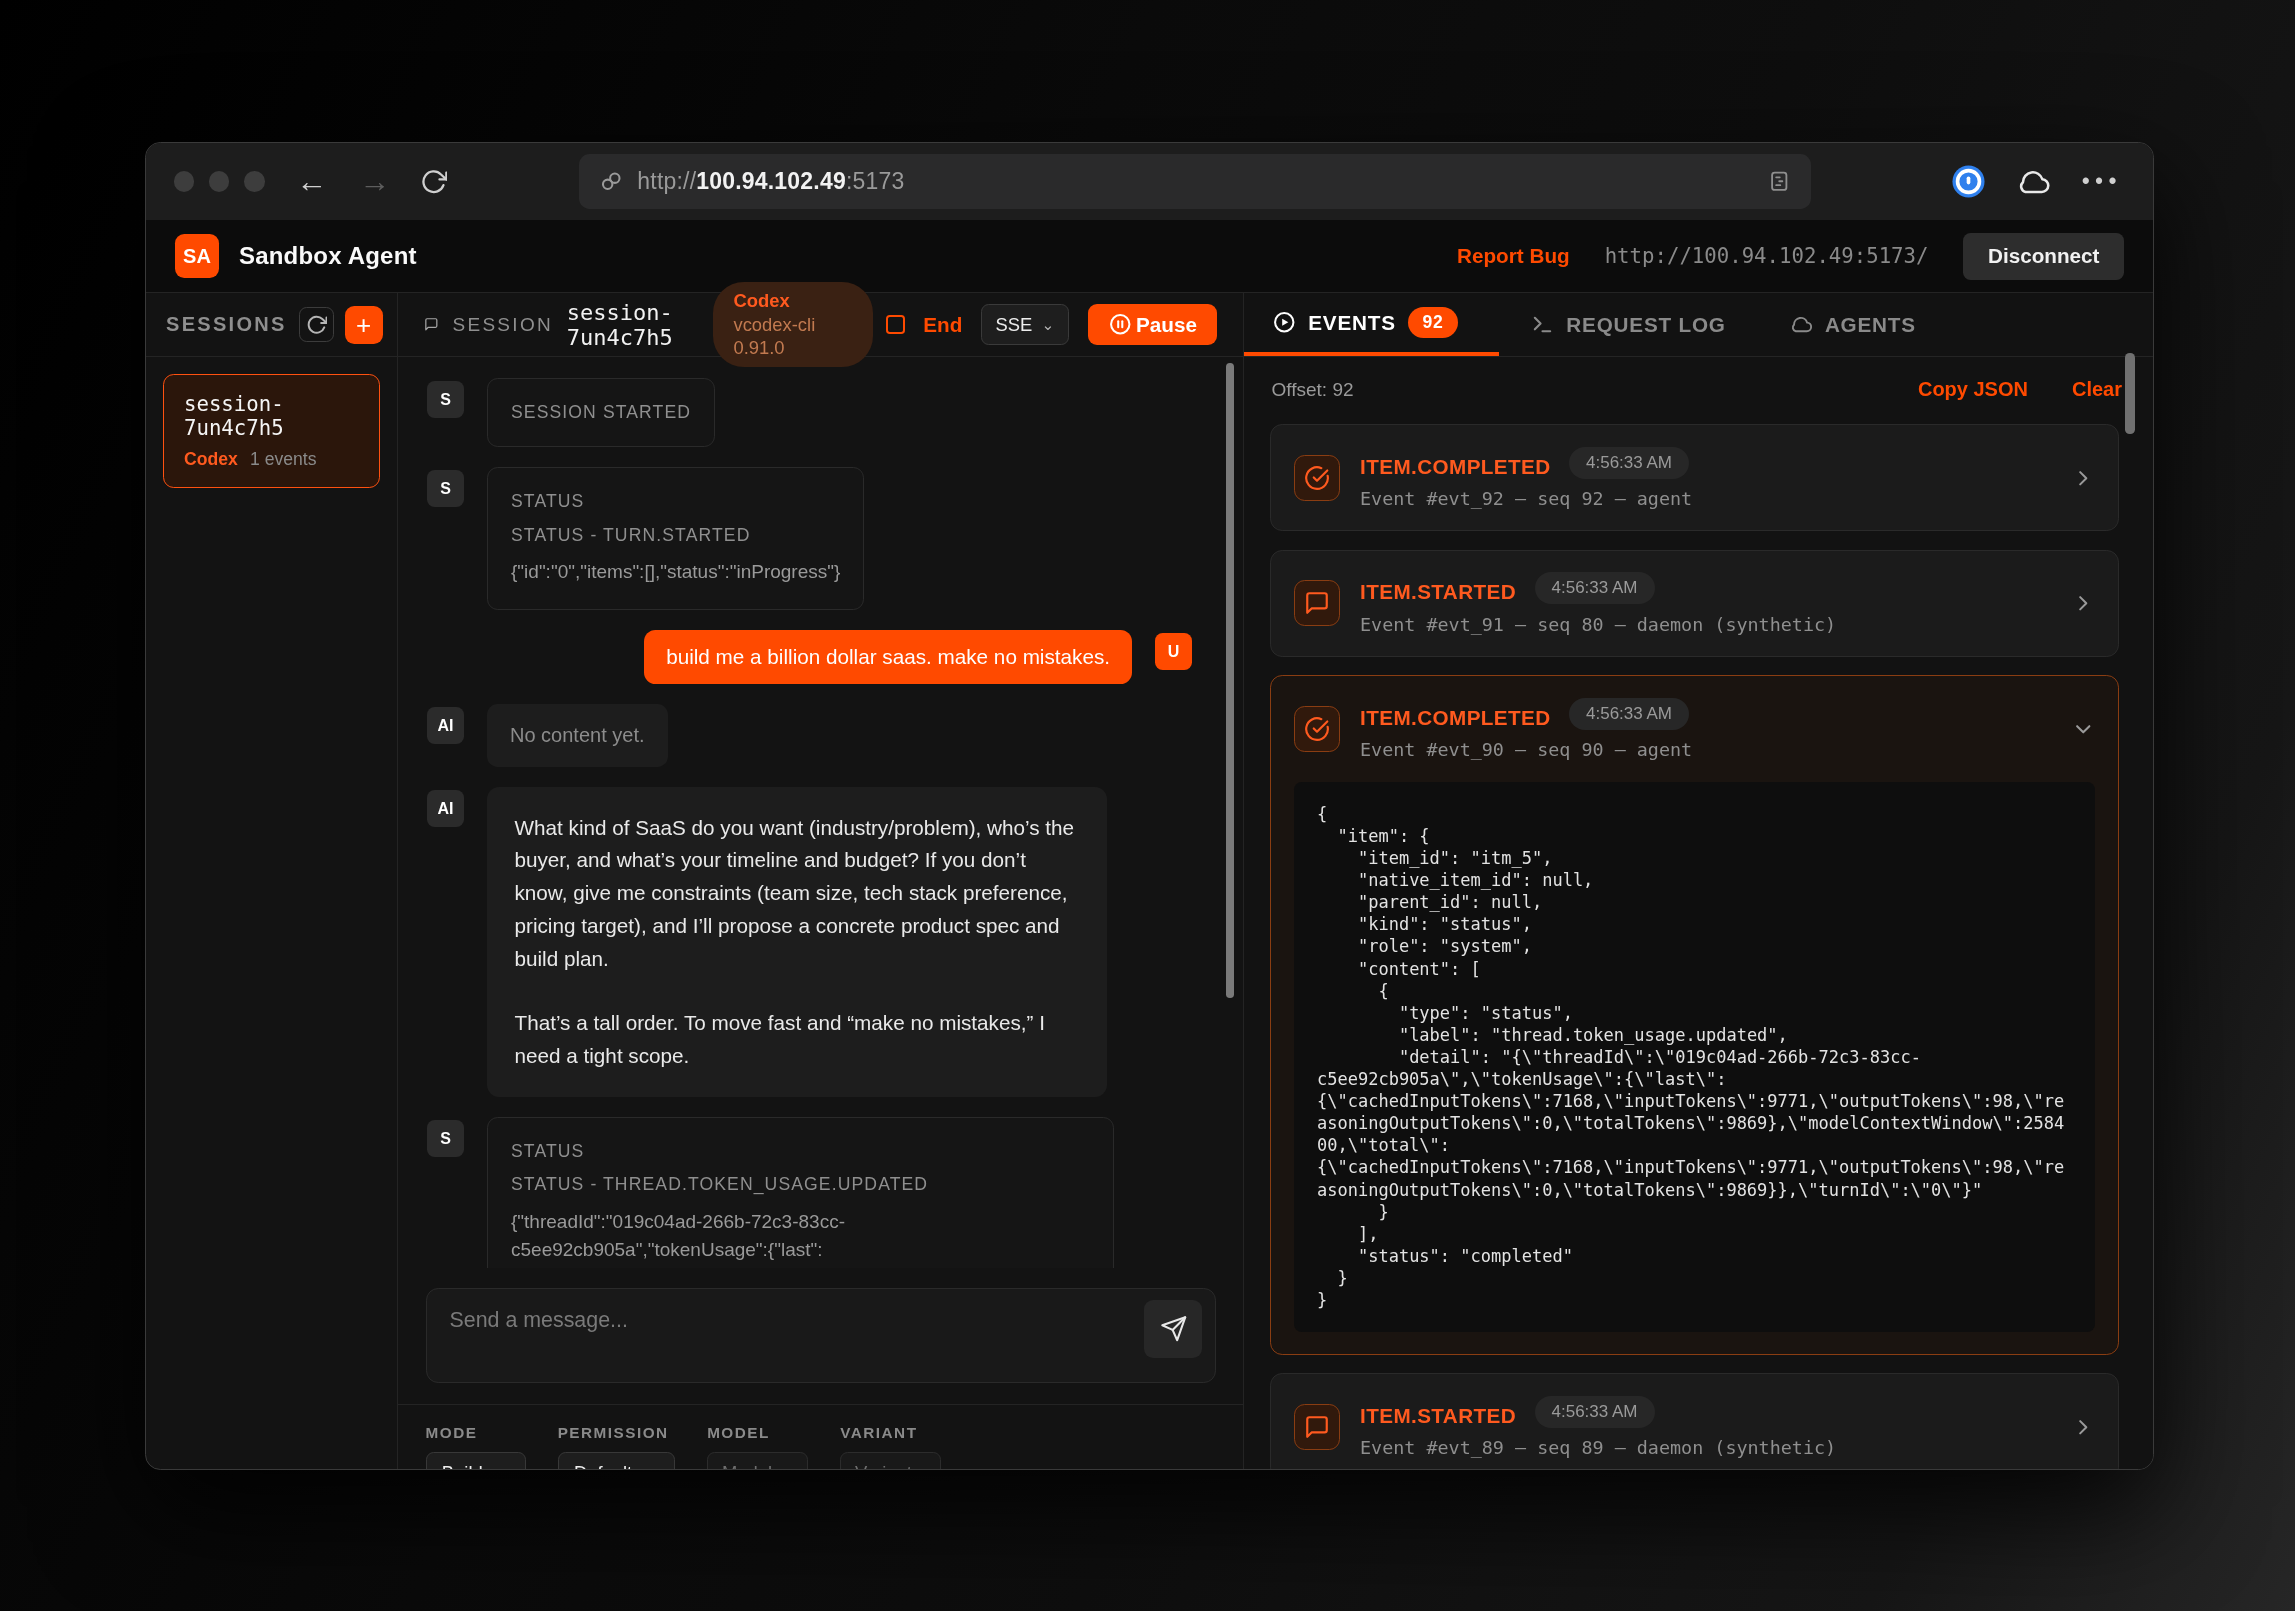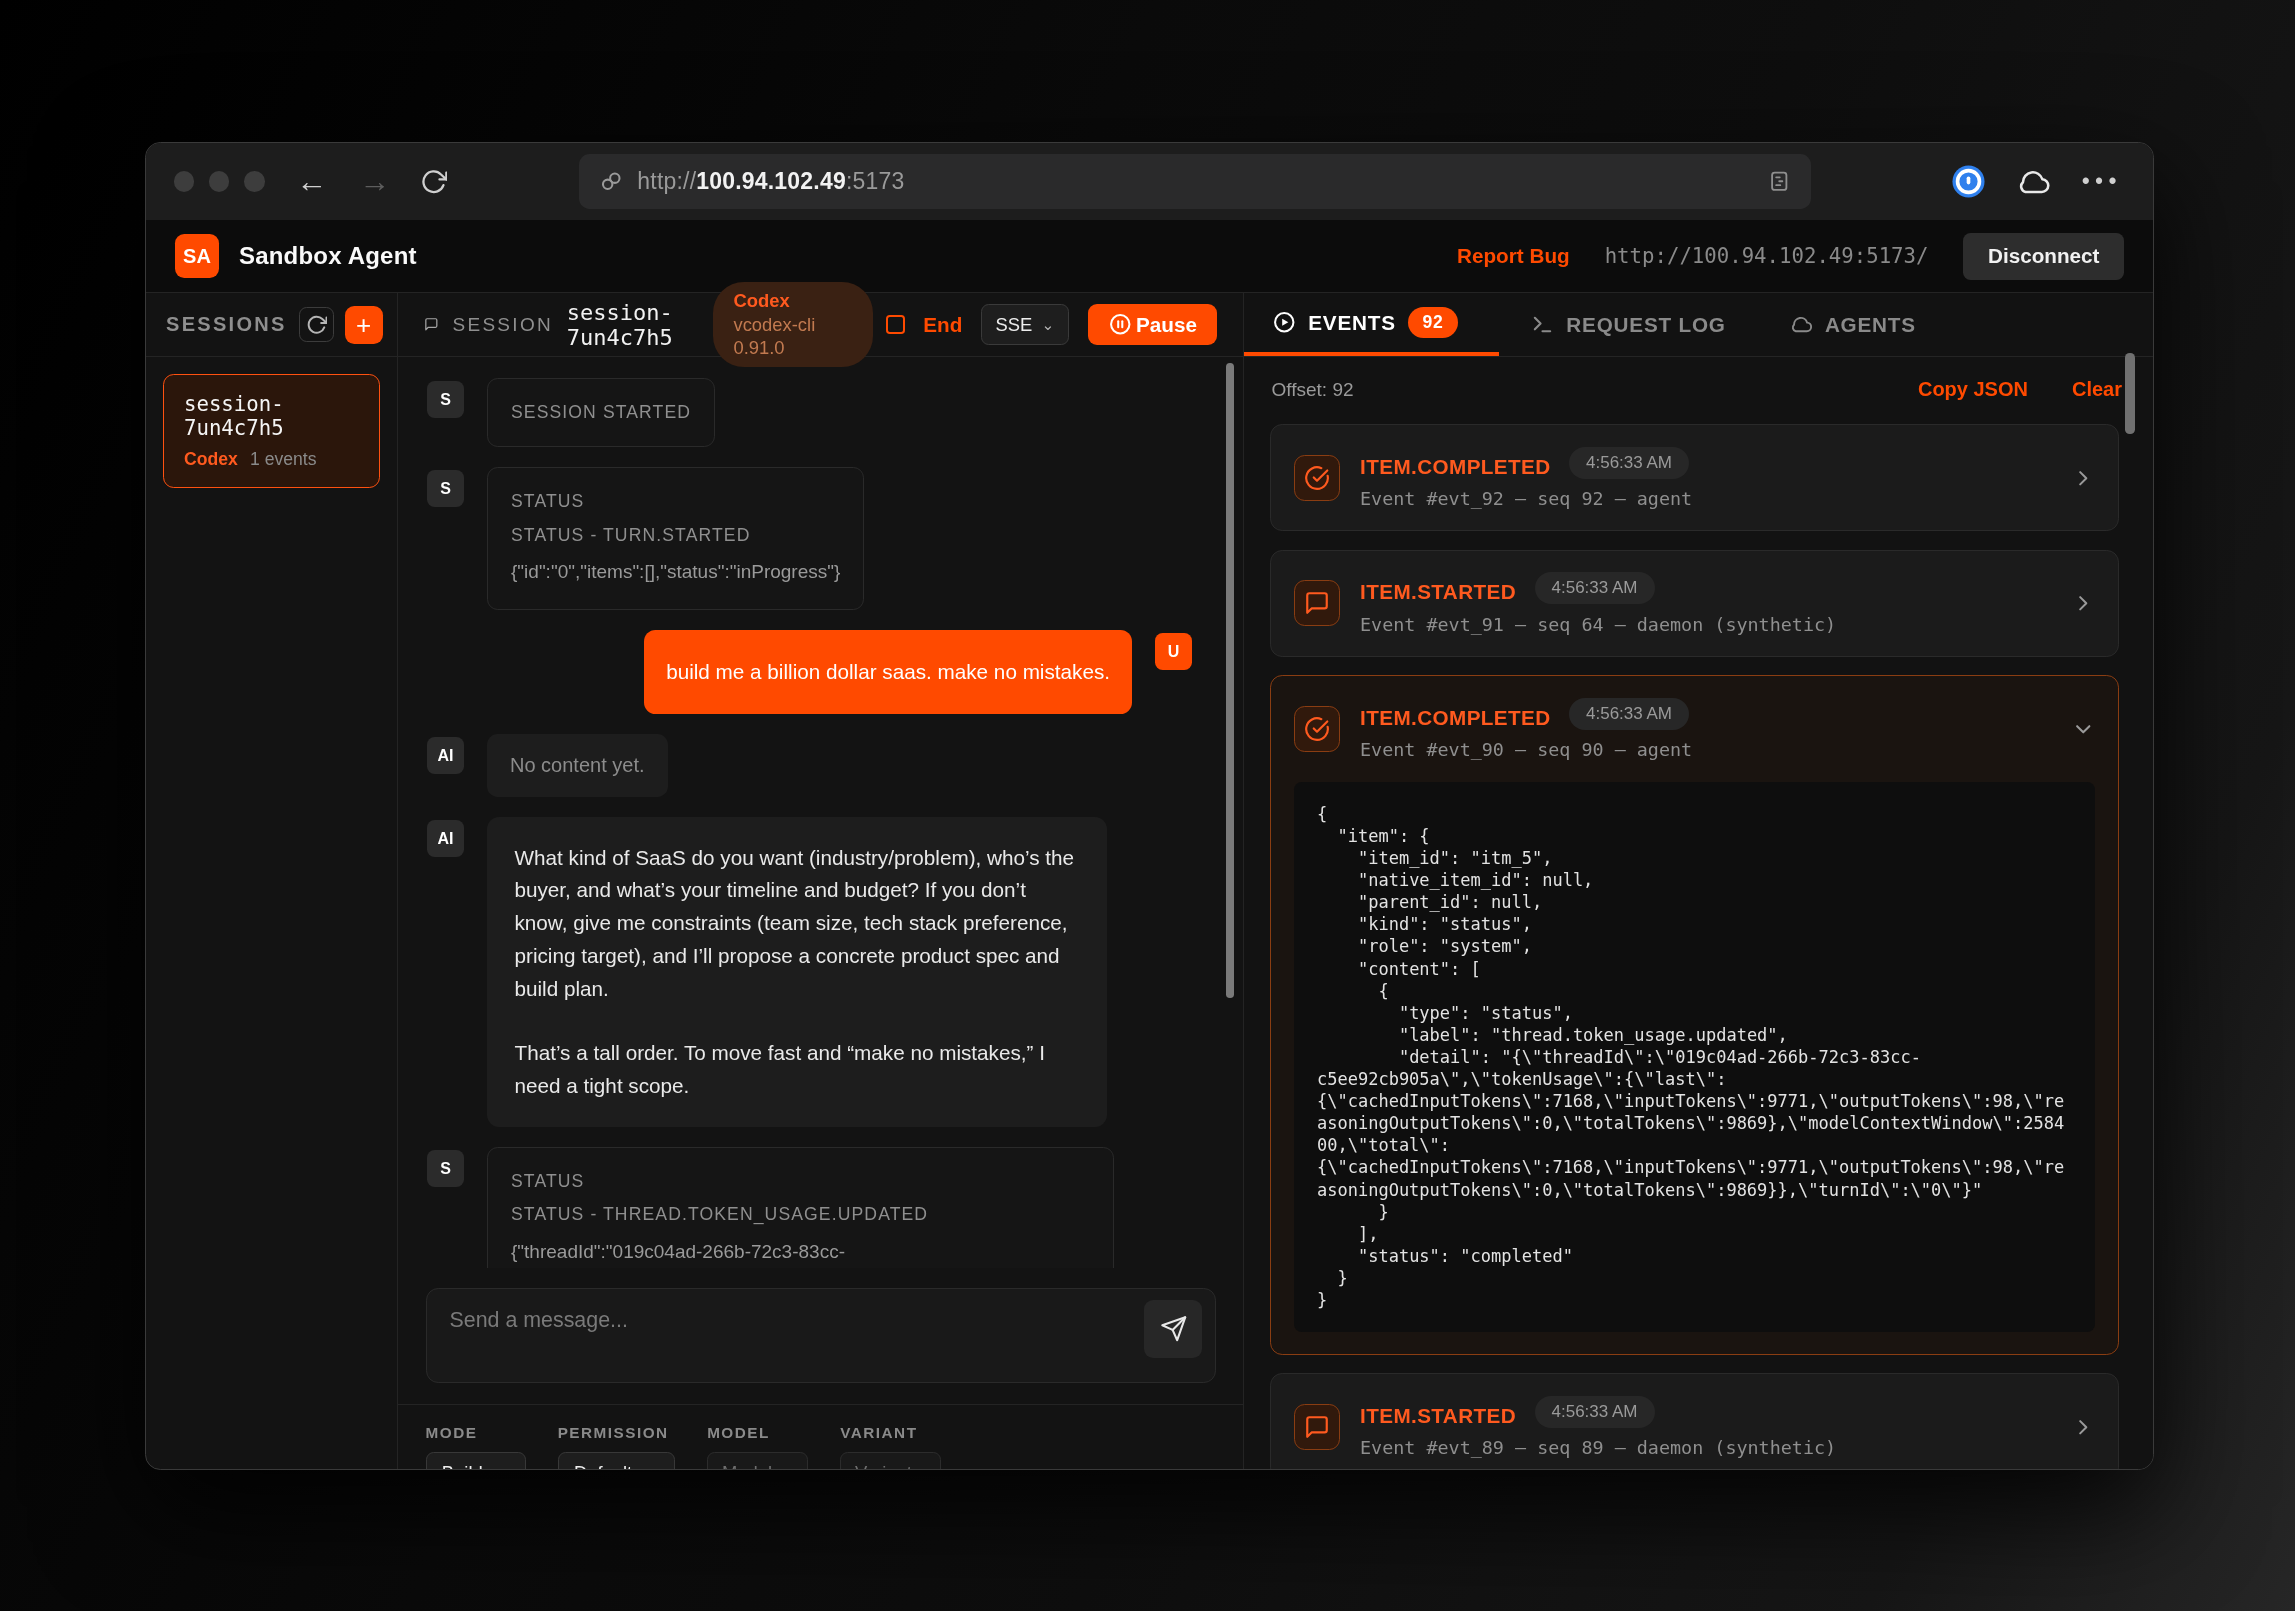--- a/index.html
+++ b/index.html
@@ -102,21 +102,21 @@
   .msg-row.user { justify-content:flex-end; }
   .avatar { width:37px; height:37px; border-radius:7.7px; background:#2b2b2b; color:#fff;
     font-weight:700; font-size:16px; display:flex; align-items:center; justify-content:center; flex:0 0 auto; margin-top:3.1px; }
   .avatar.u { background:#ff4a00; }
   .bubble { border-radius:10.7px; }
   .bubble.framed { background:#151515; border:0.8px solid #2a2a2a; padding:23px 23px; }
   .micro { font-size:17.6px; color:#8f8f8f; letter-spacing:1.1px; }
   .micro + .micro { margin-top:12.2px; }
   .status-body { margin-top:12.2px; font-size:19px; color:#9a9a9a; line-height:1.5;
     white-space:pre-wrap; overflow-wrap:break-word; }
-  .bubble.userb { background:#ff4a00; color:#fff; font-size:20.7px; padding:30px 22px; border-radius:11.5px; }
+  .bubble.userb { background:#ff4a00; color:#fff; font-size:20.7px; padding:15px 22px; border-radius:11.5px; }
   .bubble.plain { background:#1d1d1d; color:#8c8c8c; font-size:20px; padding:20px 23px; }
   .bubble.textb { background:#1d1d1d; border-radius:12.2px; color:#e9e9e9; font-size:20.7px;
     line-height:1.58; padding:24.5px 27.5px; max-width:620px; }
   .bubble.textb p + p { margin-top:32px; }
   .b-label  { max-width:428px; }
   .b-status { max-width:428px; }
   .b-status2{ max-width:627px; }
   .chat-scrollbar { position:absolute; right:9.2px; top:70px; width:7.7px; height:635px;
     border-radius:3.8px; background:#7a7a7a; }
 
@@ -428,21 +428,21 @@
               <div class="eicon">
                 <svg width="26" height="26" viewBox="0 0 24 24" fill="none" stroke="#ff5a1f" stroke-width="2" stroke-linecap="round" stroke-linejoin="round">
                   <path d="M21 15a2 2 0 0 1-2 2H7l-4 4V5a2 2 0 0 1 2-2h14a2 2 0 0 1 2 2z"></path>
                 </svg>
               </div>
               <div class="ebody">
                 <div class="etitlerow">
                   <span class="etype">ITEM.STARTED</span>
                   <span class="etime">4:56:33 AM</span>
                 </div>
-                <div class="emeta mono">Event #evt_91 — seq 64 — daemon (synthetic)</div>
+                <div class="emeta mono">Event #evt_91 — seq 80 — daemon (synthetic)</div>
               </div>
               <span class="echev">
                 <svg width="24.5" height="24.5" viewBox="0 0 24 24" fill="none" stroke="#9a9a9a" stroke-width="2" stroke-linecap="round" stroke-linejoin="round">
                   <polyline points="9 6 15 12 9 18"></polyline>
                 </svg>
               </span>
             </div>
           </div>
           <div class="ecard expanded">
             <div class="ehead">

